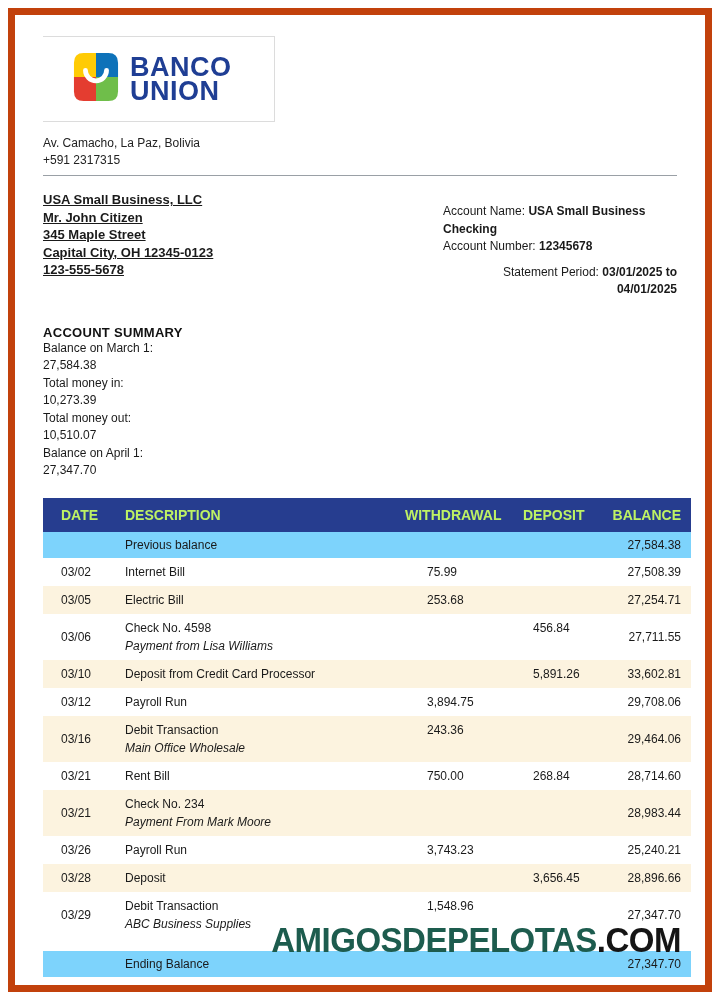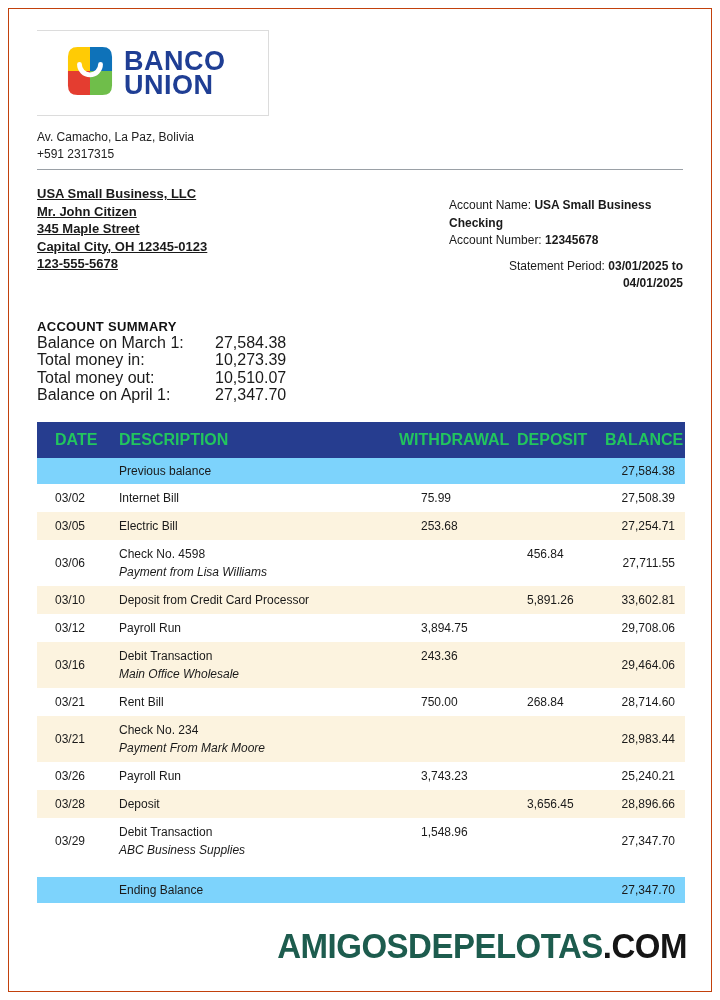--- a/index.html
+++ b/index.html
@@ -6,21 +6,21 @@
   html, body { width: 720px; height: 1000px; }
   body {
     position: relative;
     background: #ffffff;
     font-family: "Liberation Sans", sans-serif;
     color: #1a1a1a;
   }
   .page {
     position: absolute;
     inset: 8px;
-    border: 1px solid #c2410c;
+    border: 7px solid #c2410c;
     padding: 0 28px;
     background: #fff;
   }
 
   
   .header { position: relative; height: 160px; }
   .logo-box {
     position: absolute;
     left: 0; top: 21px;
     width: 232px; height: 86px;
@@ -39,26 +39,26 @@
   
   .parties { display: flex; justify-content: space-between; margin-top: 15px; }
   .customer { font-weight: bold; font-size: 13px; line-height: 17.5px; text-decoration: underline; }
   .acct { font-size: 12px; line-height: 17.5px; width: 234px; padding-top: 12px; }
   .acct b { font-weight: bold; }
   .acct .period { margin-top: 8px; text-align: right; }
 
   
   .summary { margin-top: 26px; }
   .summary h2 { font-size: 13px; letter-spacing: .3px; margin-bottom: 0; color: #111; }
-  .srow { display: flex; font-size: 16px; line-height: 17.5px; }
+  .srow { display: flex; font-size: 12px; line-height: 17.5px; flex-direction: column; }
   .slabel { width: 178px; }
 
   
   table { width: 100%; border-collapse: collapse; margin-top: 18px; font-size: 12px; table-layout: fixed; }
-  thead th { background: #263D8F; color: #22c55e; text-align: left; padding: 9px 0; font-size: 16px; }
+  thead th { background: #263D8F; color: #bef264; text-align: left; padding: 9px 0; font-size: 14px; }
   th.h-date { padding-left: 18px; }
   th.h-bal  { text-align: right; padding-right: 10px; }
   td { vertical-align: middle; padding: 7px 0; }
   .c-date { padding-left: 18px; }
   .c-wd   { vertical-align: top; padding-left: 22px; }
   .c-dep  { vertical-align: top; padding-left: 10px; }
   .c-bal  { text-align: right; padding-right: 10px; }
   .d-sub  { font-style: italic; padding-top: 4px; }
   tr.cream td { background: #FCF3DF; }
   tr.gold td { background: #7dd3fc; font-weight: normal; padding-top: 6px; padding-bottom: 6px; }

